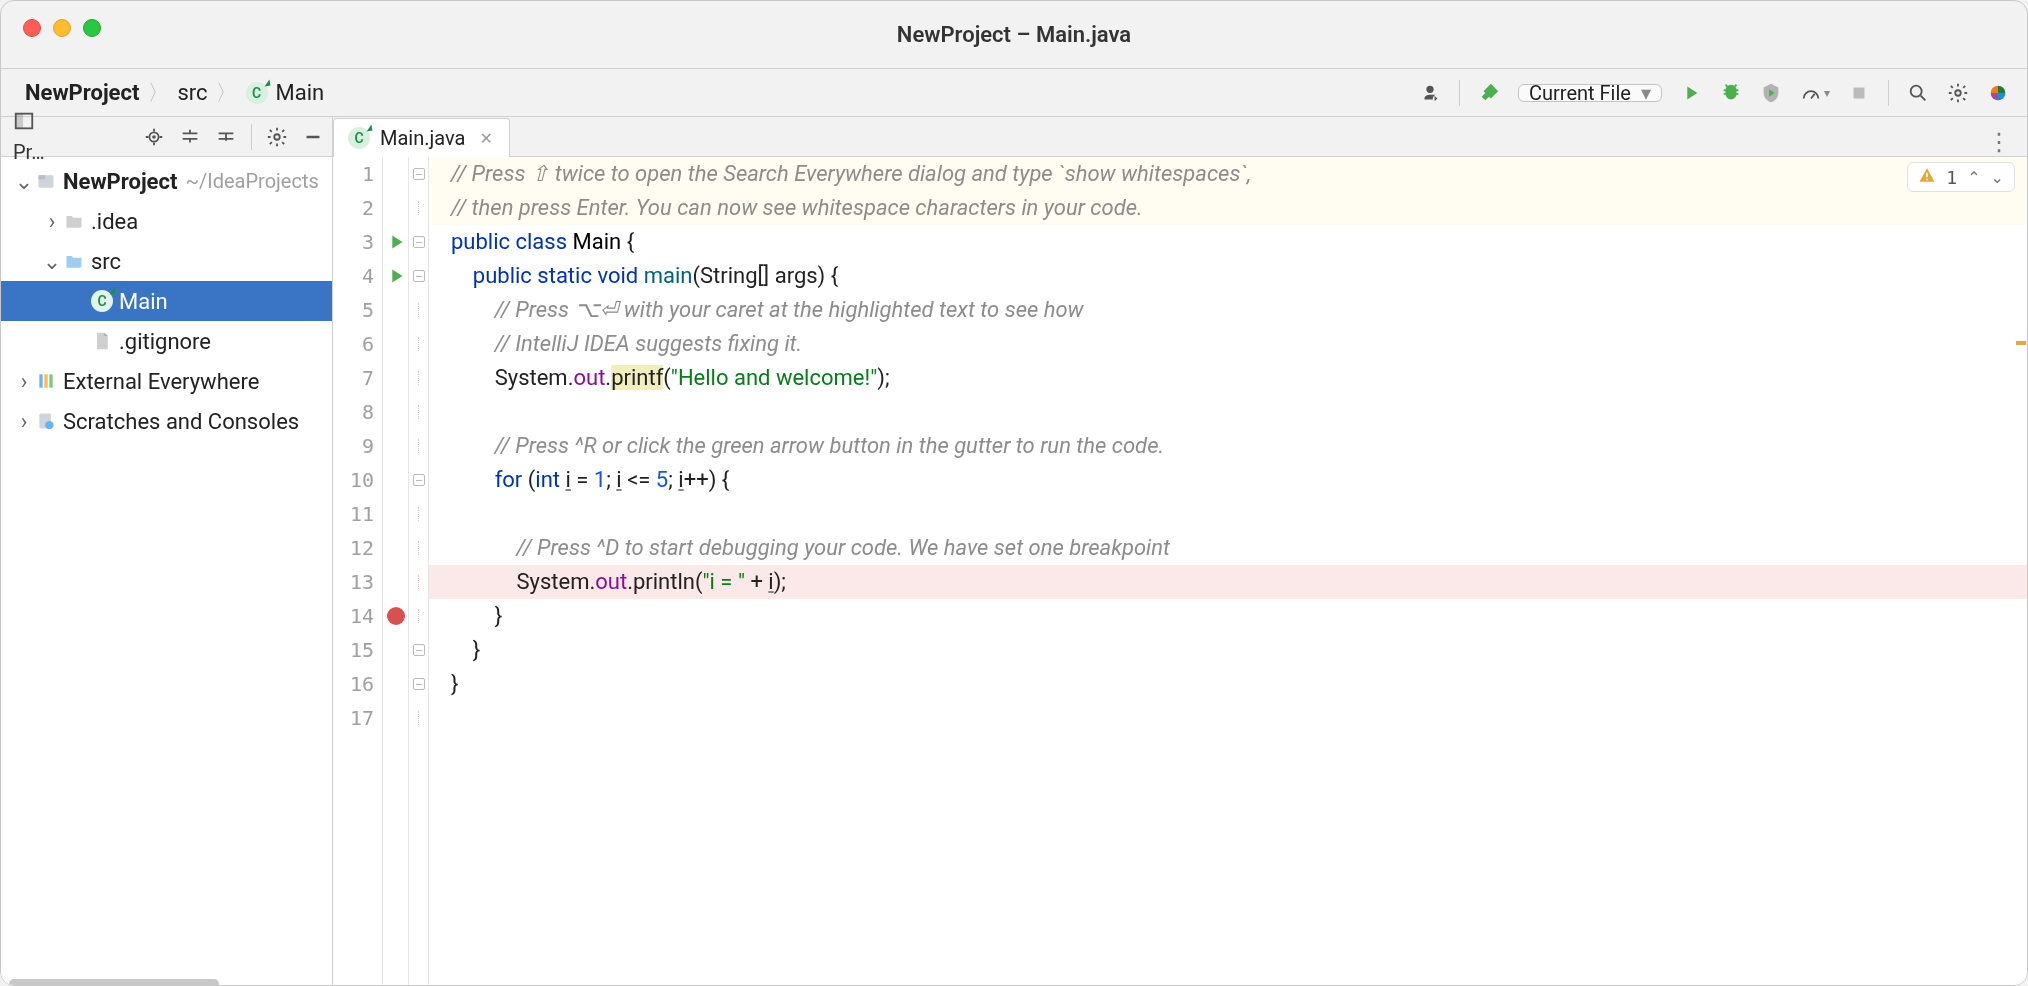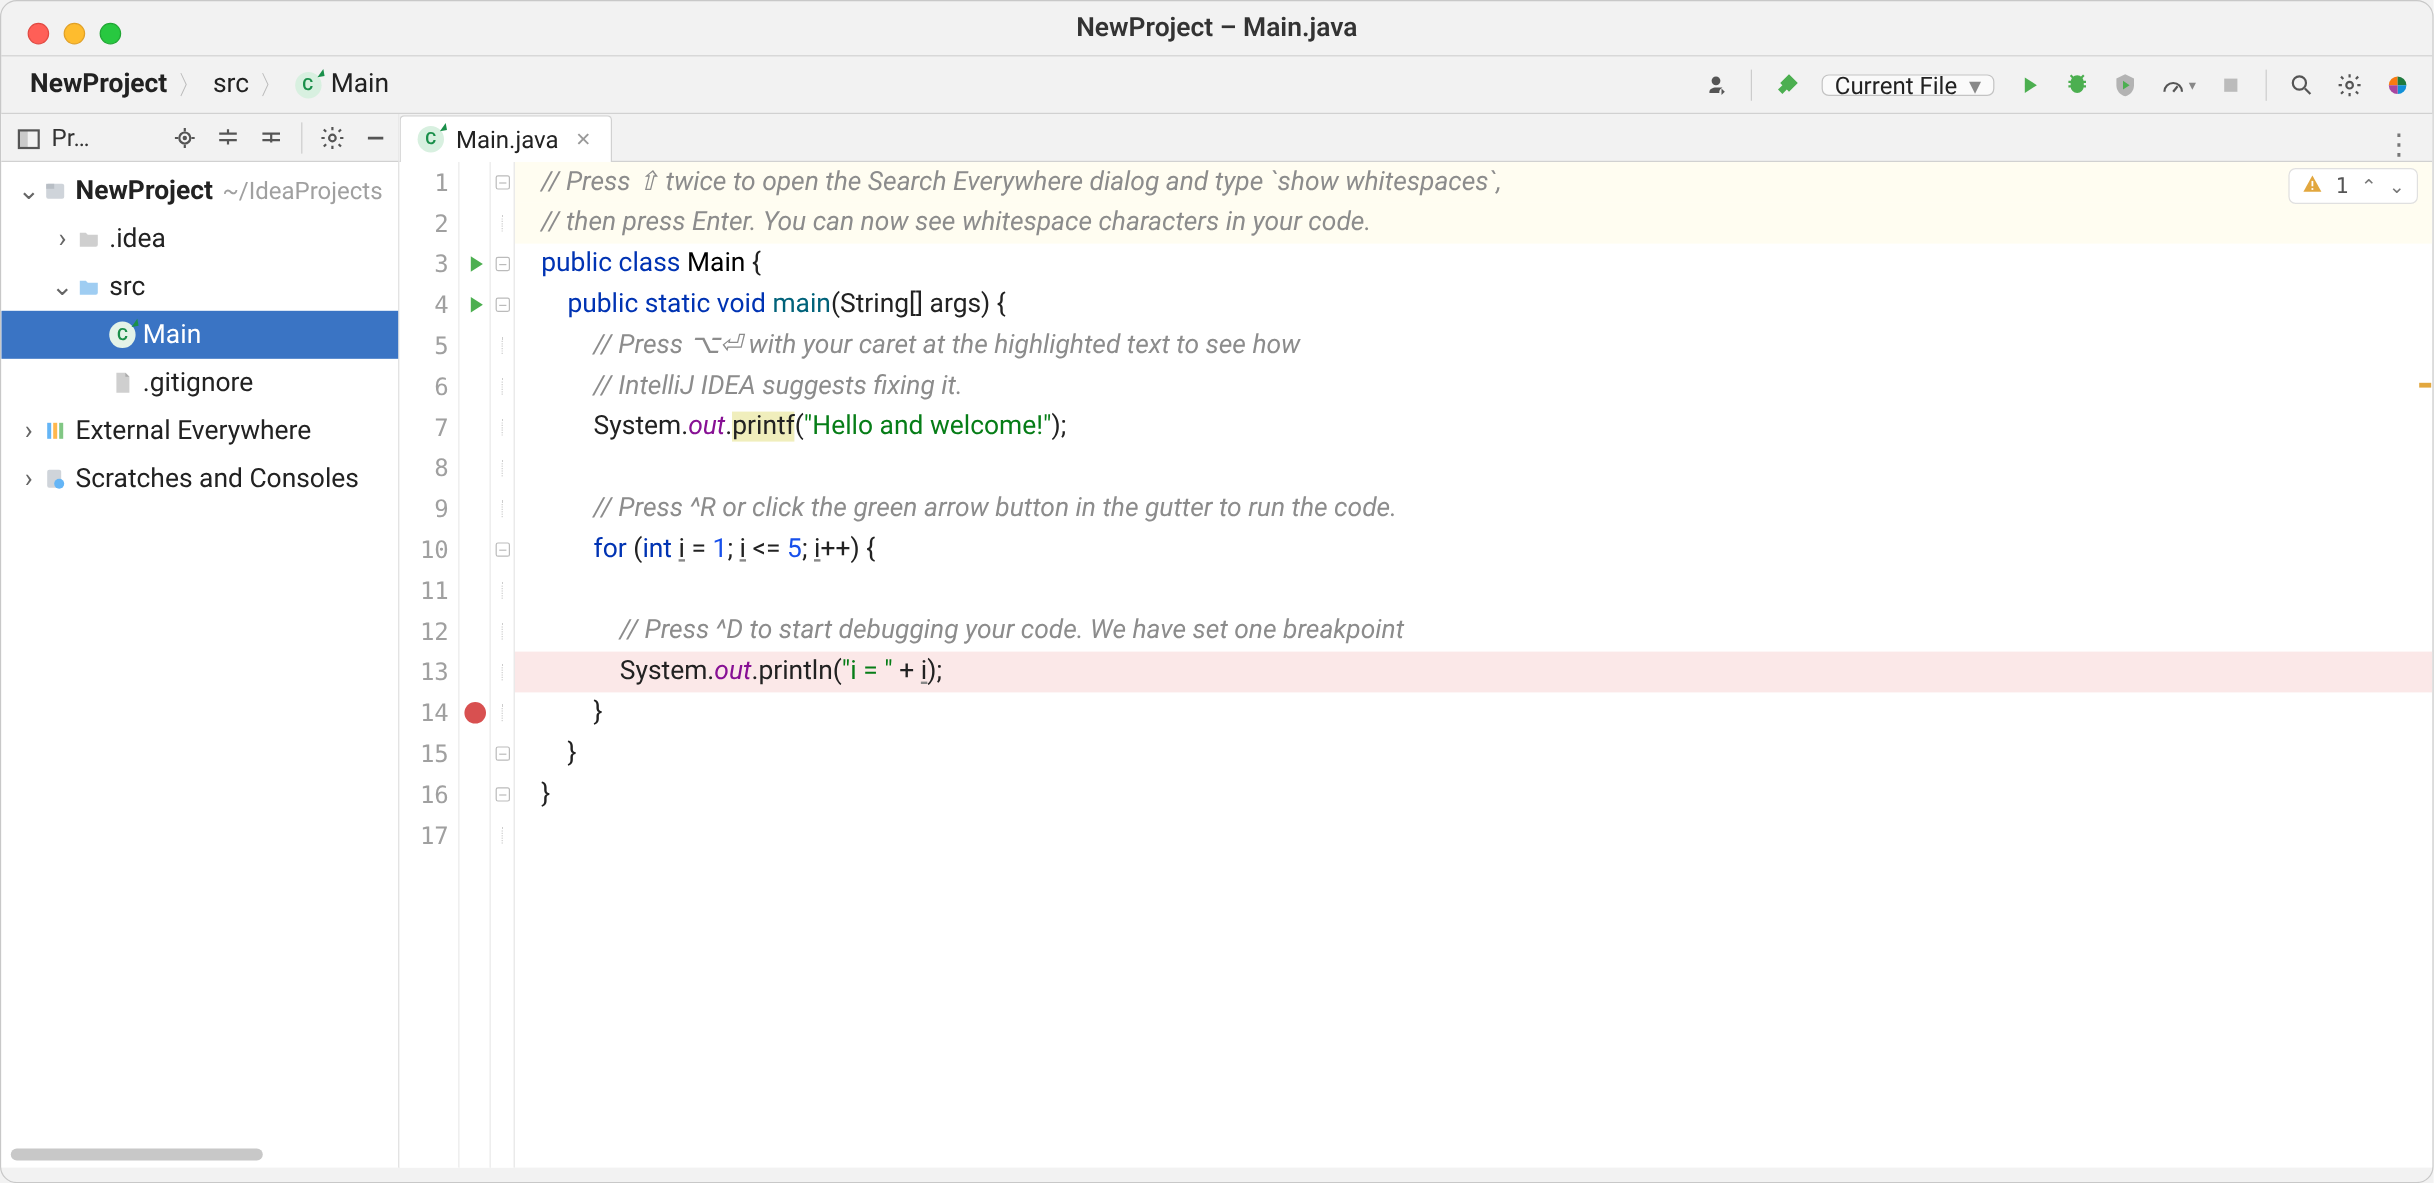--- a/index.html
+++ b/index.html
@@ -27,42 +27,42 @@
   *{box-sizing:border-box;margin:0;padding:0;font-family:-apple-system,BlinkMacSystemFont,"Segoe UI",Roboto,sans-serif;}
   html,body{height:100%;}
   body{
     width:2028px;height:986px;
     background:var(--chrome-bg);
     border:1px solid #c8c8c8;border-radius:14px;
     overflow:hidden;position:relative;color:var(--text);
     font-size:20px;
   }
   
-  .titlebar{height:46px;display:flex;align-items:center;position:relative;border-bottom:1px solid var(--border);}
+  .titlebar{height:68px;display:flex;align-items:center;position:relative;border-bottom:1px solid var(--border);}
   .traffic{position:absolute;left:22px;top:18px;display:flex;gap:12px;}
   .dot{width:18px;height:18px;border-radius:50%;}
   .dot.r{background:#ff5f57;border:1px solid #e14942;}
   .dot.y{background:#febc2e;border:1px solid #e1a126;}
   .dot.g{background:#28c840;border:1px solid #20a733;}
   .title{position:absolute;left:50%;transform:translateX(-50%);font-weight:600;color:#333;font-size:22px;}
   
   .toolbar{height:48px;display:flex;align-items:center;justify-content:space-between;padding:0 18px 0 24px;border-bottom:1px solid var(--border);}
   .crumbs{display:flex;align-items:center;gap:6px;font-size:22px;}
   .crumb{display:flex;align-items:center;gap:8px;cursor:default;}
   .sep{color:#bbb;font-size:22px;padding:0 2px;}
   .tbar-right{display:flex;align-items:center;gap:18px;}
   .icon{display:inline-flex;align-items:center;justify-content:center;color:#555;}
   .icon svg{width:22px;height:22px;}
   .combo{border:1px solid #c3c3c3;border-radius:6px;height:18px;padding:0 10px;display:flex;align-items:center;gap:10px;background:#fafafa;font-size:20px;}
   .v-div{width:1px;height:26px;background:#ccc;}
   
   .split{display:flex;height:calc(100% - 58px - 48px);}
   .sidebar{width:332px;flex:none;border-right:1px solid var(--border);display:flex;flex-direction:column;background:#fff;}
   .sidebar-header{height:40px;border-bottom:1px solid var(--border);display:flex;align-items:center;padding:0 8px 0 12px;background:var(--chrome-bg);}
-  .sidebar-header .lbl{display:flex;align-items:flex-end;gap:8px;font-size:20px;color:#333;}
+  .sidebar-header .lbl{display:flex;align-items:flex-start;gap:8px;font-size:20px;color:#333;flex-direction:column;}
   .sidebar-header .sp{flex:1;}
   .sidebar-header .tb{display:flex;align-items:center;gap:14px;}
   .tree{flex:1;overflow:auto;padding-top:4px;position:relative;}
   .tree-row{display:flex;align-items:center;height:40px;font-size:22px;white-space:nowrap;}
   .tree-row .tw{width:22px;display:inline-flex;justify-content:center;color:#666;}
   .tree-row .ico{width:22px;display:inline-flex;justify-content:center;}
   .tree-row .nm{padding-left:6px;}
   .tree-row .hint{color:#a0a0a0;padding-left:8px;font-size:20px;}
   .tree-row.selected{background:var(--selection);color:#fff;}
   .tree-row.selected .tw,.tree-row.selected .hint{color:#fff;}
@@ -82,21 +82,21 @@
   .gutter-run{width:26px;flex:none;border-right:1px solid var(--border-light);background:#fff;}
   .gutter-fold{width:20px;flex:none;border-right:1px solid var(--border-light);background:#fff;}
   .code{flex:1;overflow:auto;font-family:"JetBrains Mono",Menlo,Consolas,monospace;font-size:22px;}
   .num{height:var(--line-h);display:flex;align-items:center;justify-content:flex-end;padding-right:8px;color:var(--gutter-text);font-family:Menlo,Consolas,monospace;font-size:20px;}
   .runcell,.foldcell{height:var(--line-h);display:flex;align-items:center;justify-content:center;}
   .code .ln{height:var(--line-h);line-height:var(--line-h);white-space:pre;padding-left:22px;}
   .code .ln.hint{background:var(--yellow-hint);}
   .code .ln.bp{background:var(--breakpoint-line);}
   .kw{color:var(--kw);}
   .str{color:var(--string);}
-  .stat{color:var(--static);font-style:italic;}
+  .stat{color:var(--static);}
   .cm{color:var(--comment);font-style:italic;}
   .hl{background:var(--highlight);}
   .und{text-decoration:underline;text-decoration-color:#888;}
   .fname{color:#000;}
   .insp{position:absolute;right:12px;top:5px;height:30px;display:flex;align-items:center;gap:10px;
         background:#fff;border:1px solid #e0e0e0;border-radius:6px;padding:0 10px;z-index:3;}
   .insp .num{color:#555;font-size:18px;padding:0;}
   .warn-tri{color:var(--warn-triangle);}
   .chev{color:#777;font-size:16px;}
   .editor .stripe{position:absolute;right:0;top:0;bottom:0;width:12px;}

